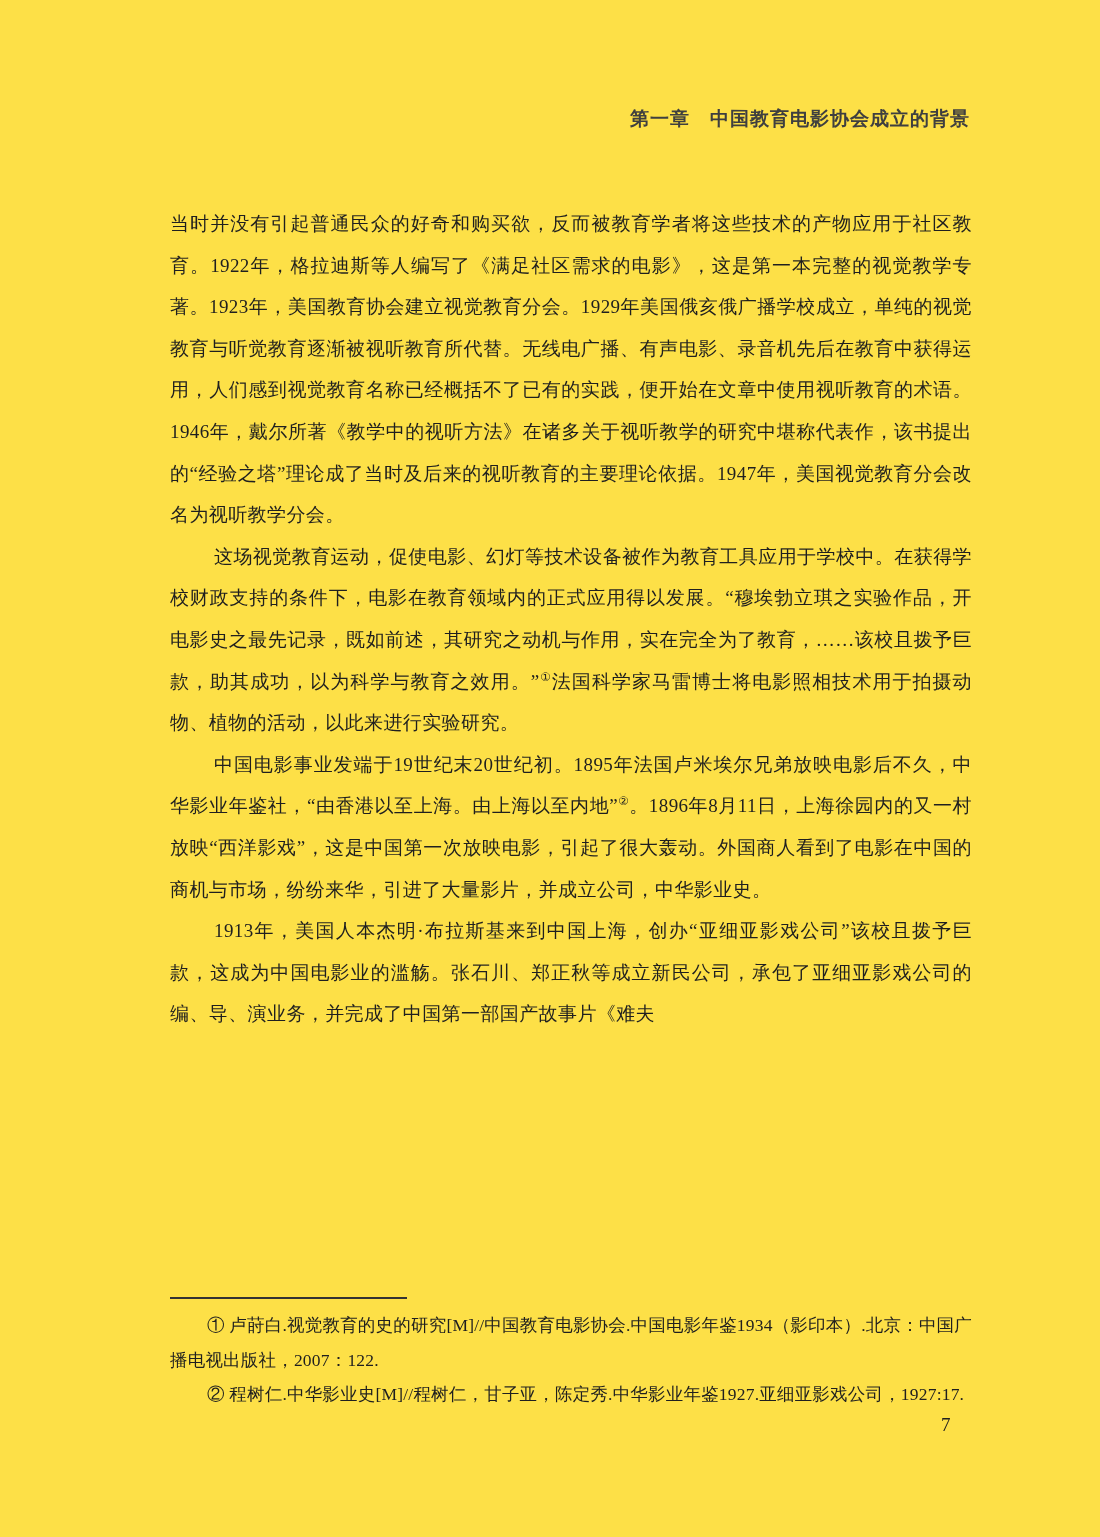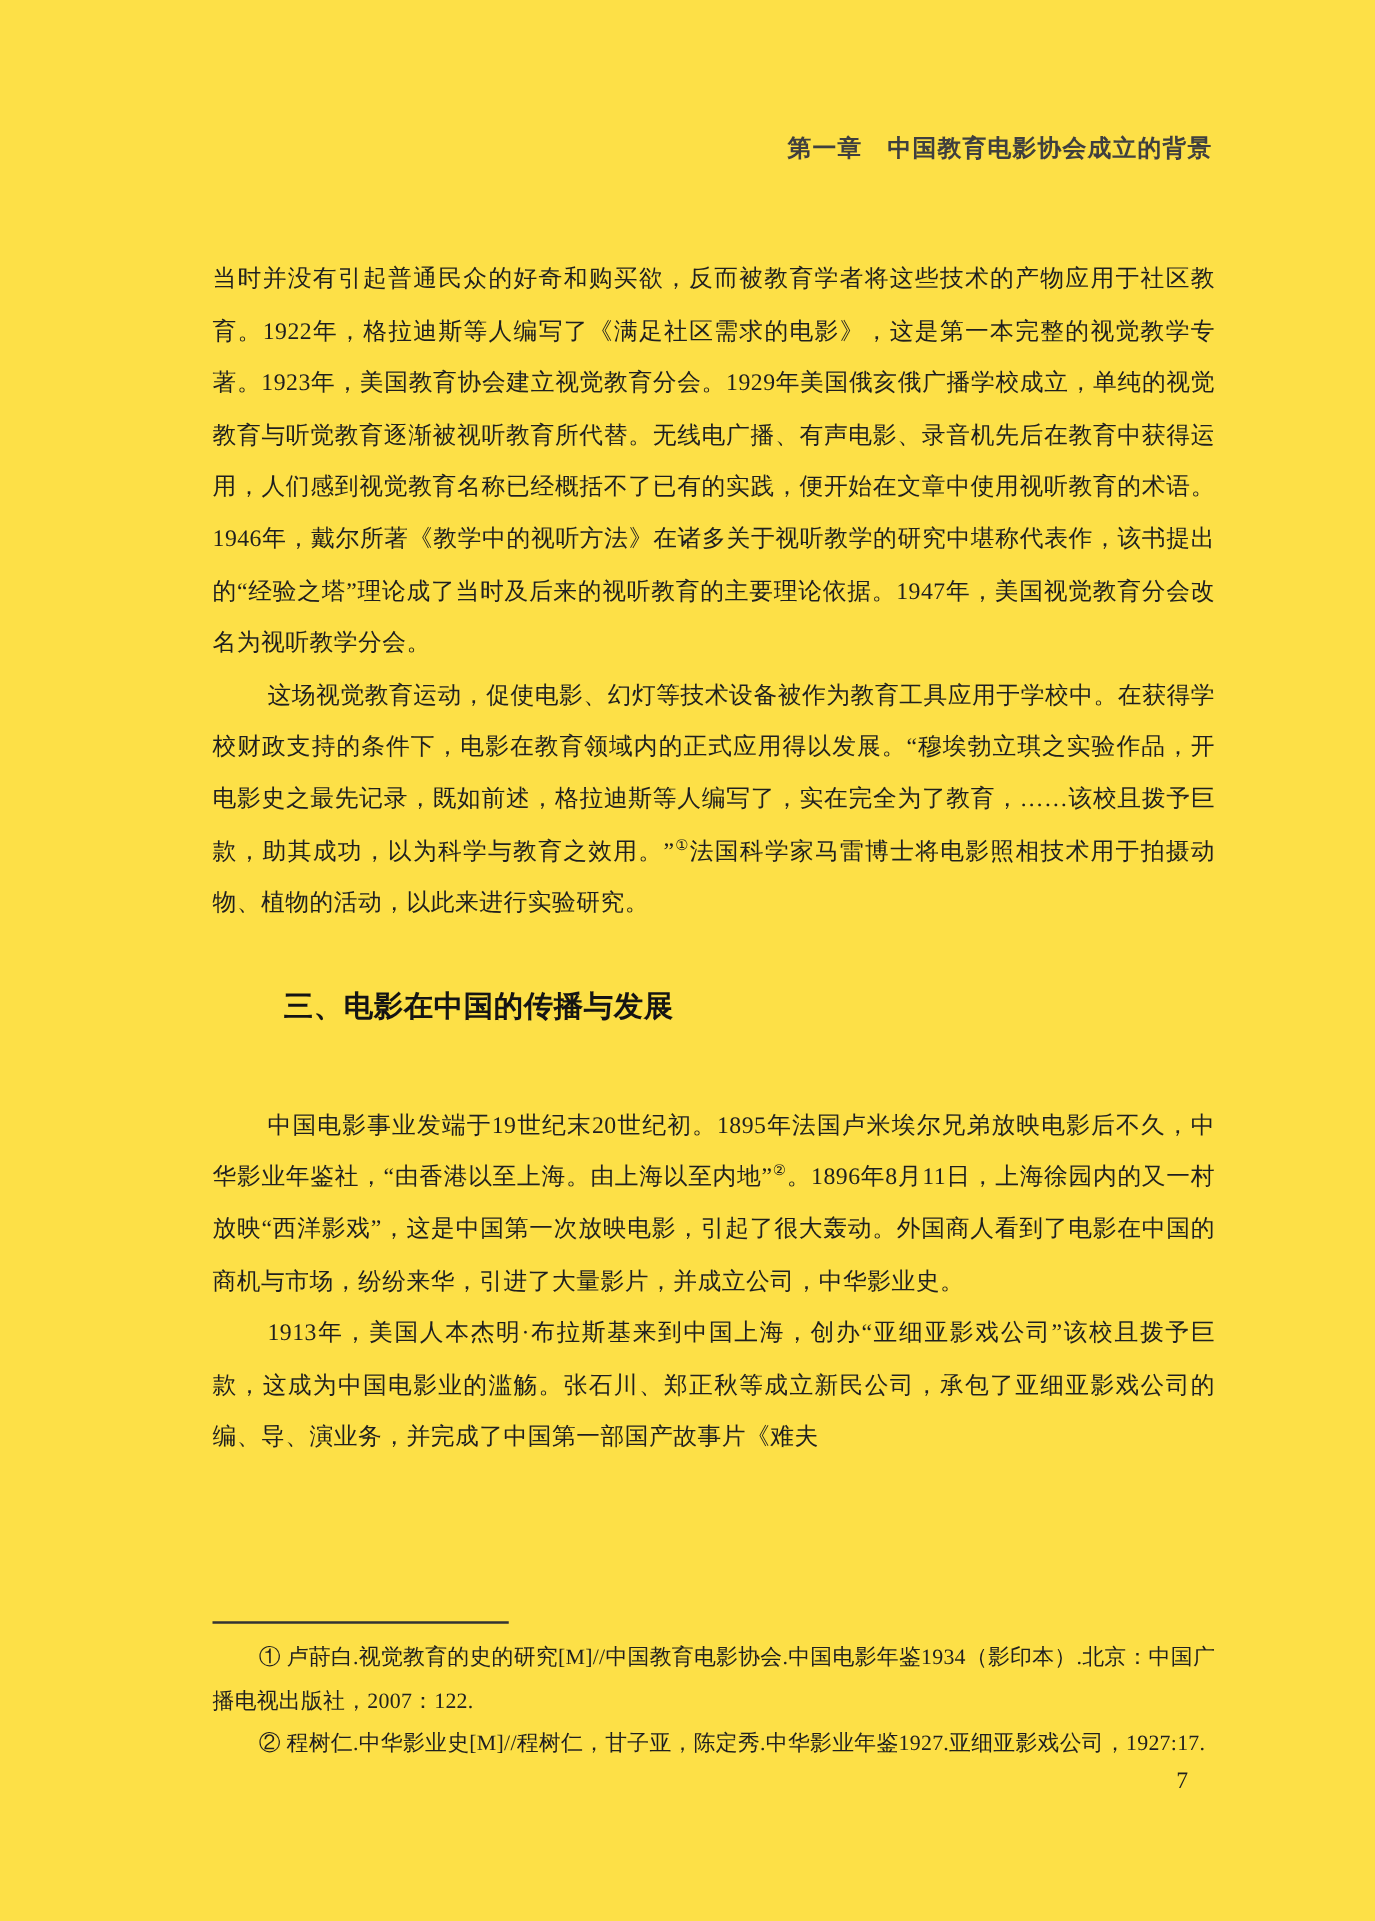--- a/index.html
+++ b/index.html
@@ -93,23 +93,22 @@
 <body>
 
 <div class="page">
 
   <div class="running-header">第一章　中国教育电影协会成立的背景</div>
 
   <div class="content">
 
     <p class="para">当时并没有引起普通民众的好奇和购买欲，反而被教育学者将这些技术的产物应用于社区教育。1922年，格拉迪斯等人编写了《满足社区需求的电影》，这是第一本完整的视觉教学专著。1923年，美国教育协会建立视觉教育分会。1929年美国俄亥俄广播学校成立，单纯的视觉教育与听觉教育逐渐被视听教育所代替。无线电广播、有声电影、录音机先后在教育中获得运用，人们感到视觉教育名称已经概括不了已有的实践，便开始在文章中使用视听教育的术语。1946年，戴尔所著《教学中的视听方法》在诸多关于视听教学的研究中堪称代表作，该书提出的“经验之塔”理论成了当时及后来的视听教育的主要理论依据。1947年，美国视觉教育分会改名为视听教学分会。</p>
 
-    <p class="para indent"><span>这场视觉教育运动，促使电影、幻灯等技术设备被作为教育工具应用于学校中。在获得学校财政支持的条件下，电影在教育领域内的正式应用得以发展。“穆埃勃立琪之实验作品，开电影史之最先记录，既如前述，格拉迪斯等人编写了，实在完全为了教育，……该校且拨予巨款，助其成功，以为科学与教育之效用。”</span><sup class="fn-ref">①</sup><span>法国科学家马雷博士将电影照相技术用于拍摄动物、植物的活动，以此来进行实验研究。</span></p>
+    <p class="para indent"><span>这场视觉教育运动，促使电影、幻灯等技术设备被作为教育工具应用于学校中。在获得学校财政支持的条件下，电影在教育领域内的正式应用得以发展。“穆埃勃立琪之实验作品，开电影史之最先记录，既如前述，其研究之动机与作用，实在完全为了教育，……该校且拨予巨款，助其成功，以为科学与教育之效用。”</span><sup class="fn-ref">①</sup><span>法国科学家马雷博士将电影照相技术用于拍摄动物、植物的活动，以此来进行实验研究。</span></p>
 
-    <h2 class="section-heading">三、电影在中国的传播与发展</h2>
 
     <p class="para indent"><span>中国电影事业发端于19世纪末20世纪初。1895年法国卢米埃尔兄弟放映电影后不久，中华影业年鉴社，“由香港以至上海。由上海以至内地”</span><sup class="fn-ref">②</sup><span>。1896年8月11日，上海徐园内的又一村放映“西洋影戏”，这是中国第一次放映电影，引起了很大轰动。外国商人看到了电影在中国的商机与市场，纷纷来华，引进了大量影片，并成立公司，中华影业史。</span></p>
 
     <p class="para indent">1913年，美国人本杰明·布拉斯基来到中国上海，创办“亚细亚影戏公司”该校且拨予巨款，这成为中国电影业的滥觞。张石川、郑正秋等成立新民公司，承包了亚细亚影戏公司的编、导、演业务，并完成了中国第一部国产故事片《难夫</p>
 
   </div>
 
   <div class="footnotes">
     <div class="fn-rule"></div>
     <p class="footnote"><span>①</span> <span>卢莳白.视觉教育的史的研究[M]//中国教育电影协会.中国电影年鉴1934（影印本）.北京：中国广播电视出版社，2007：122.</span></p>

